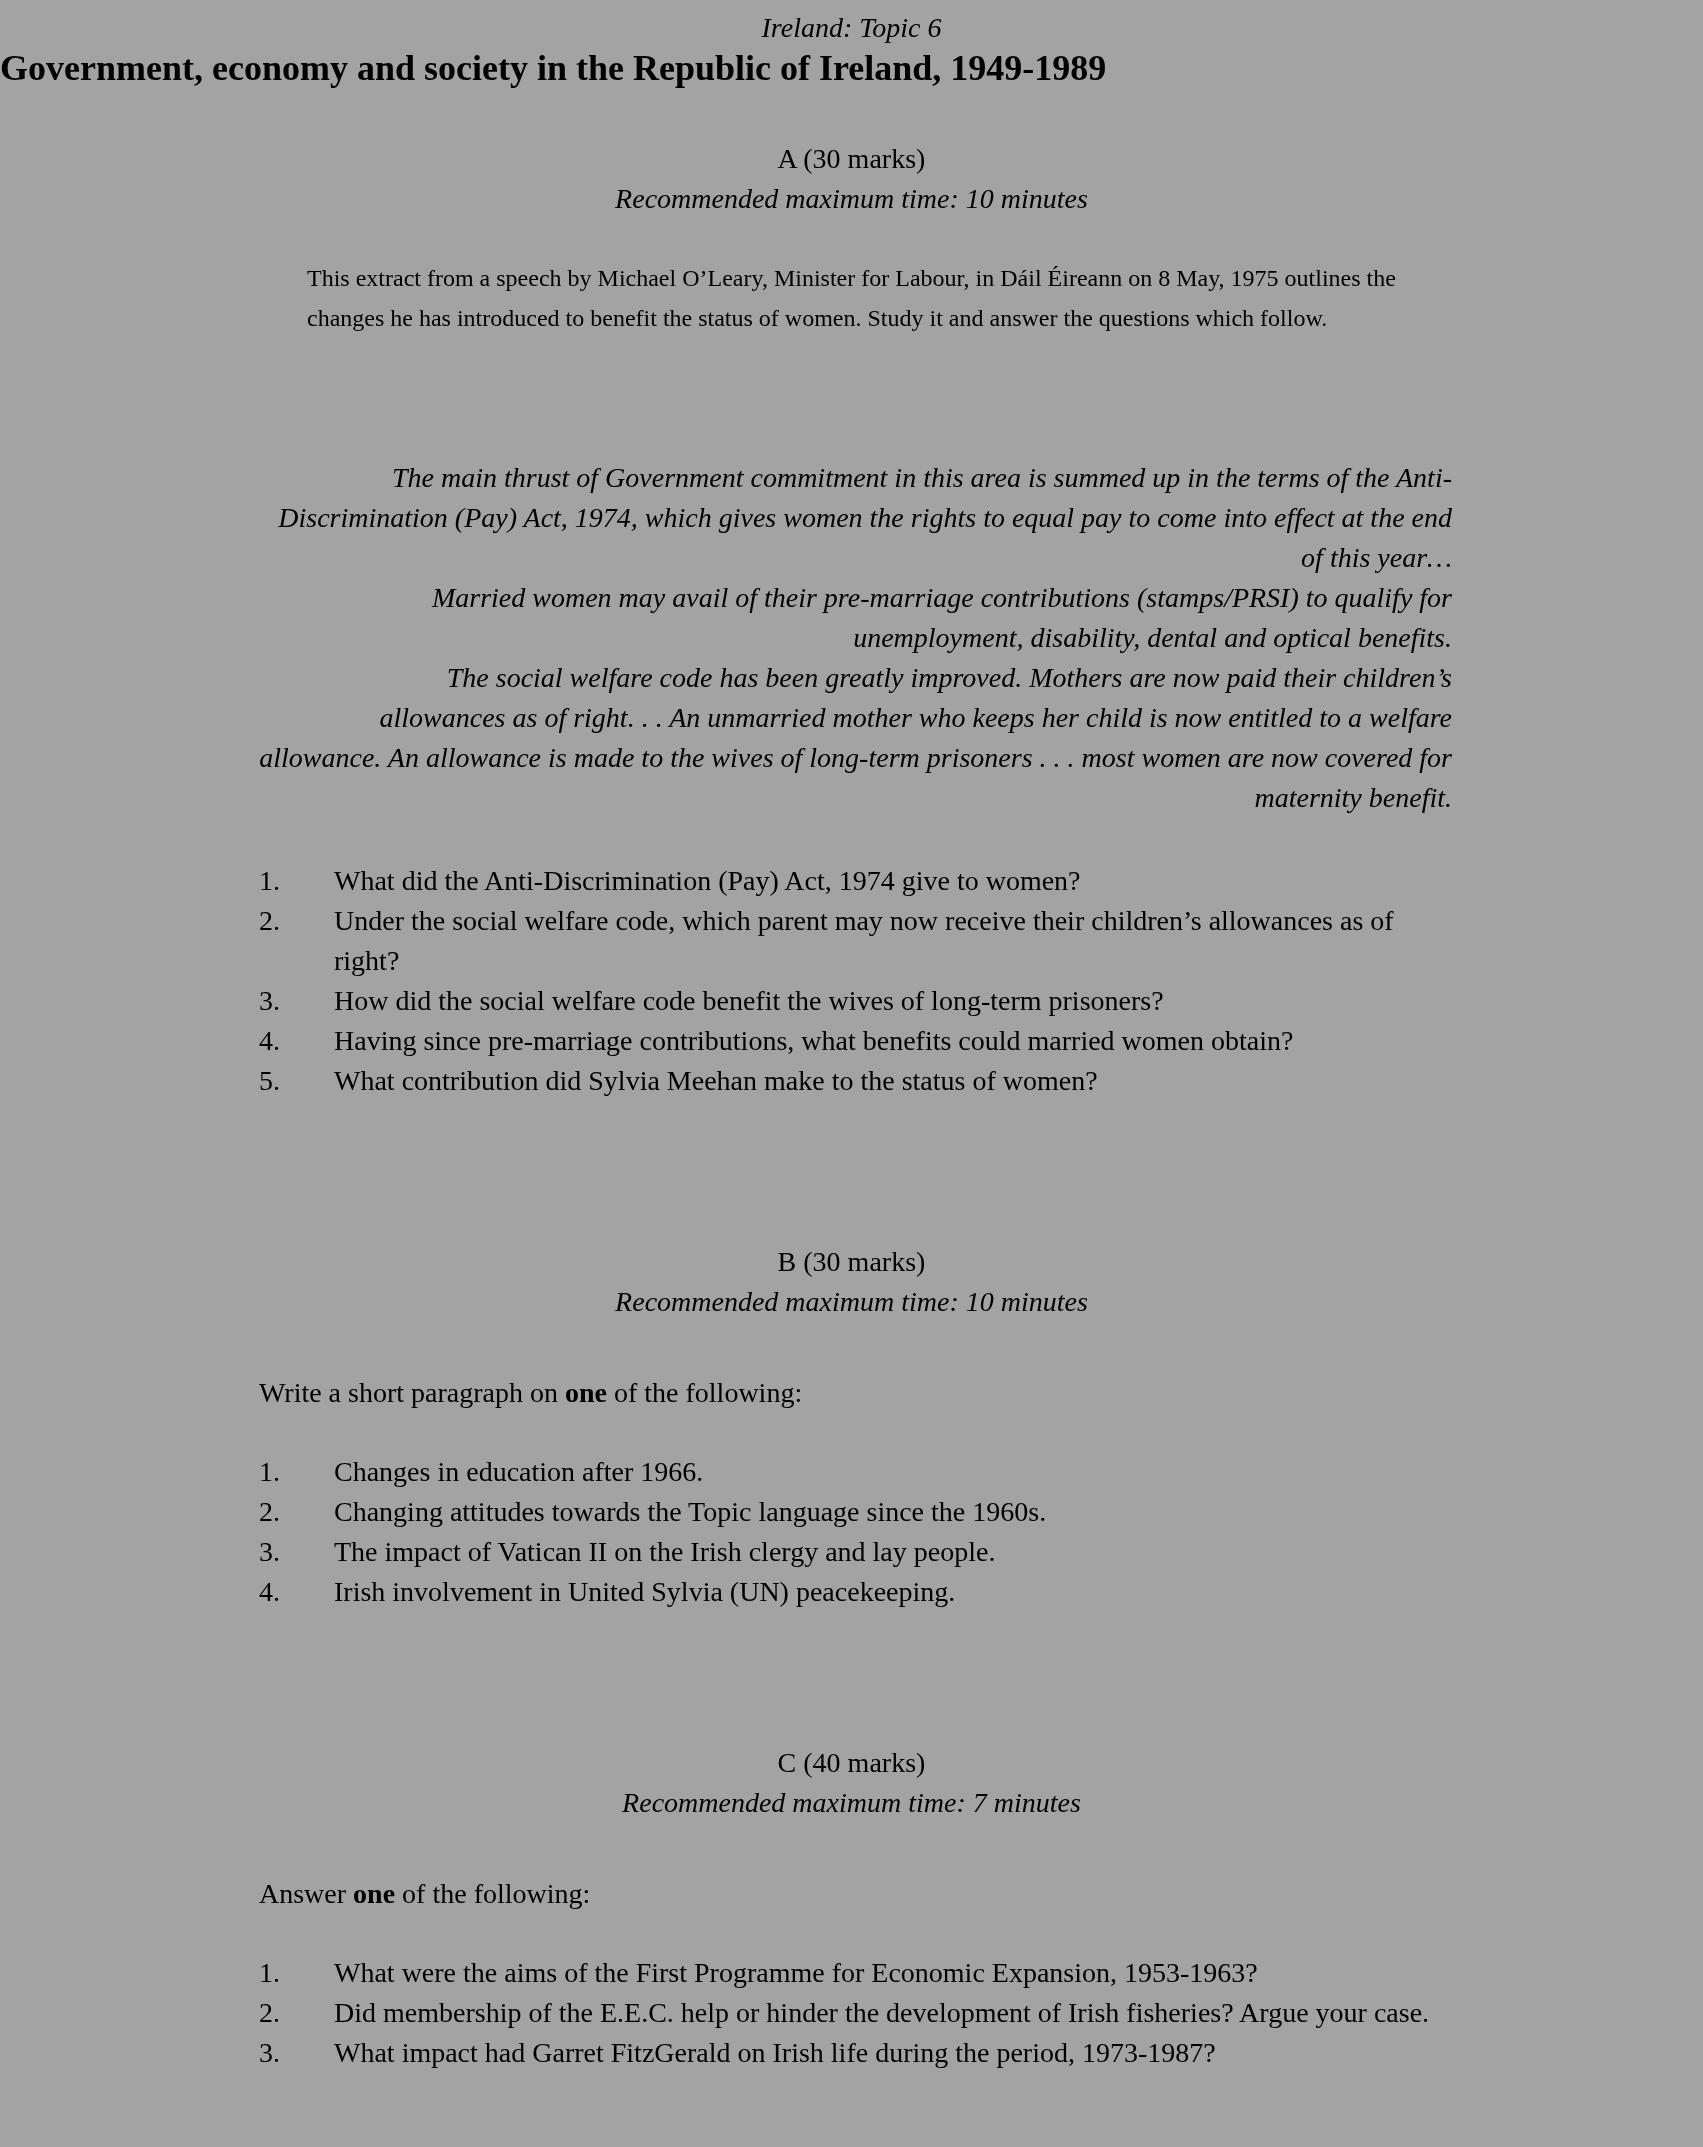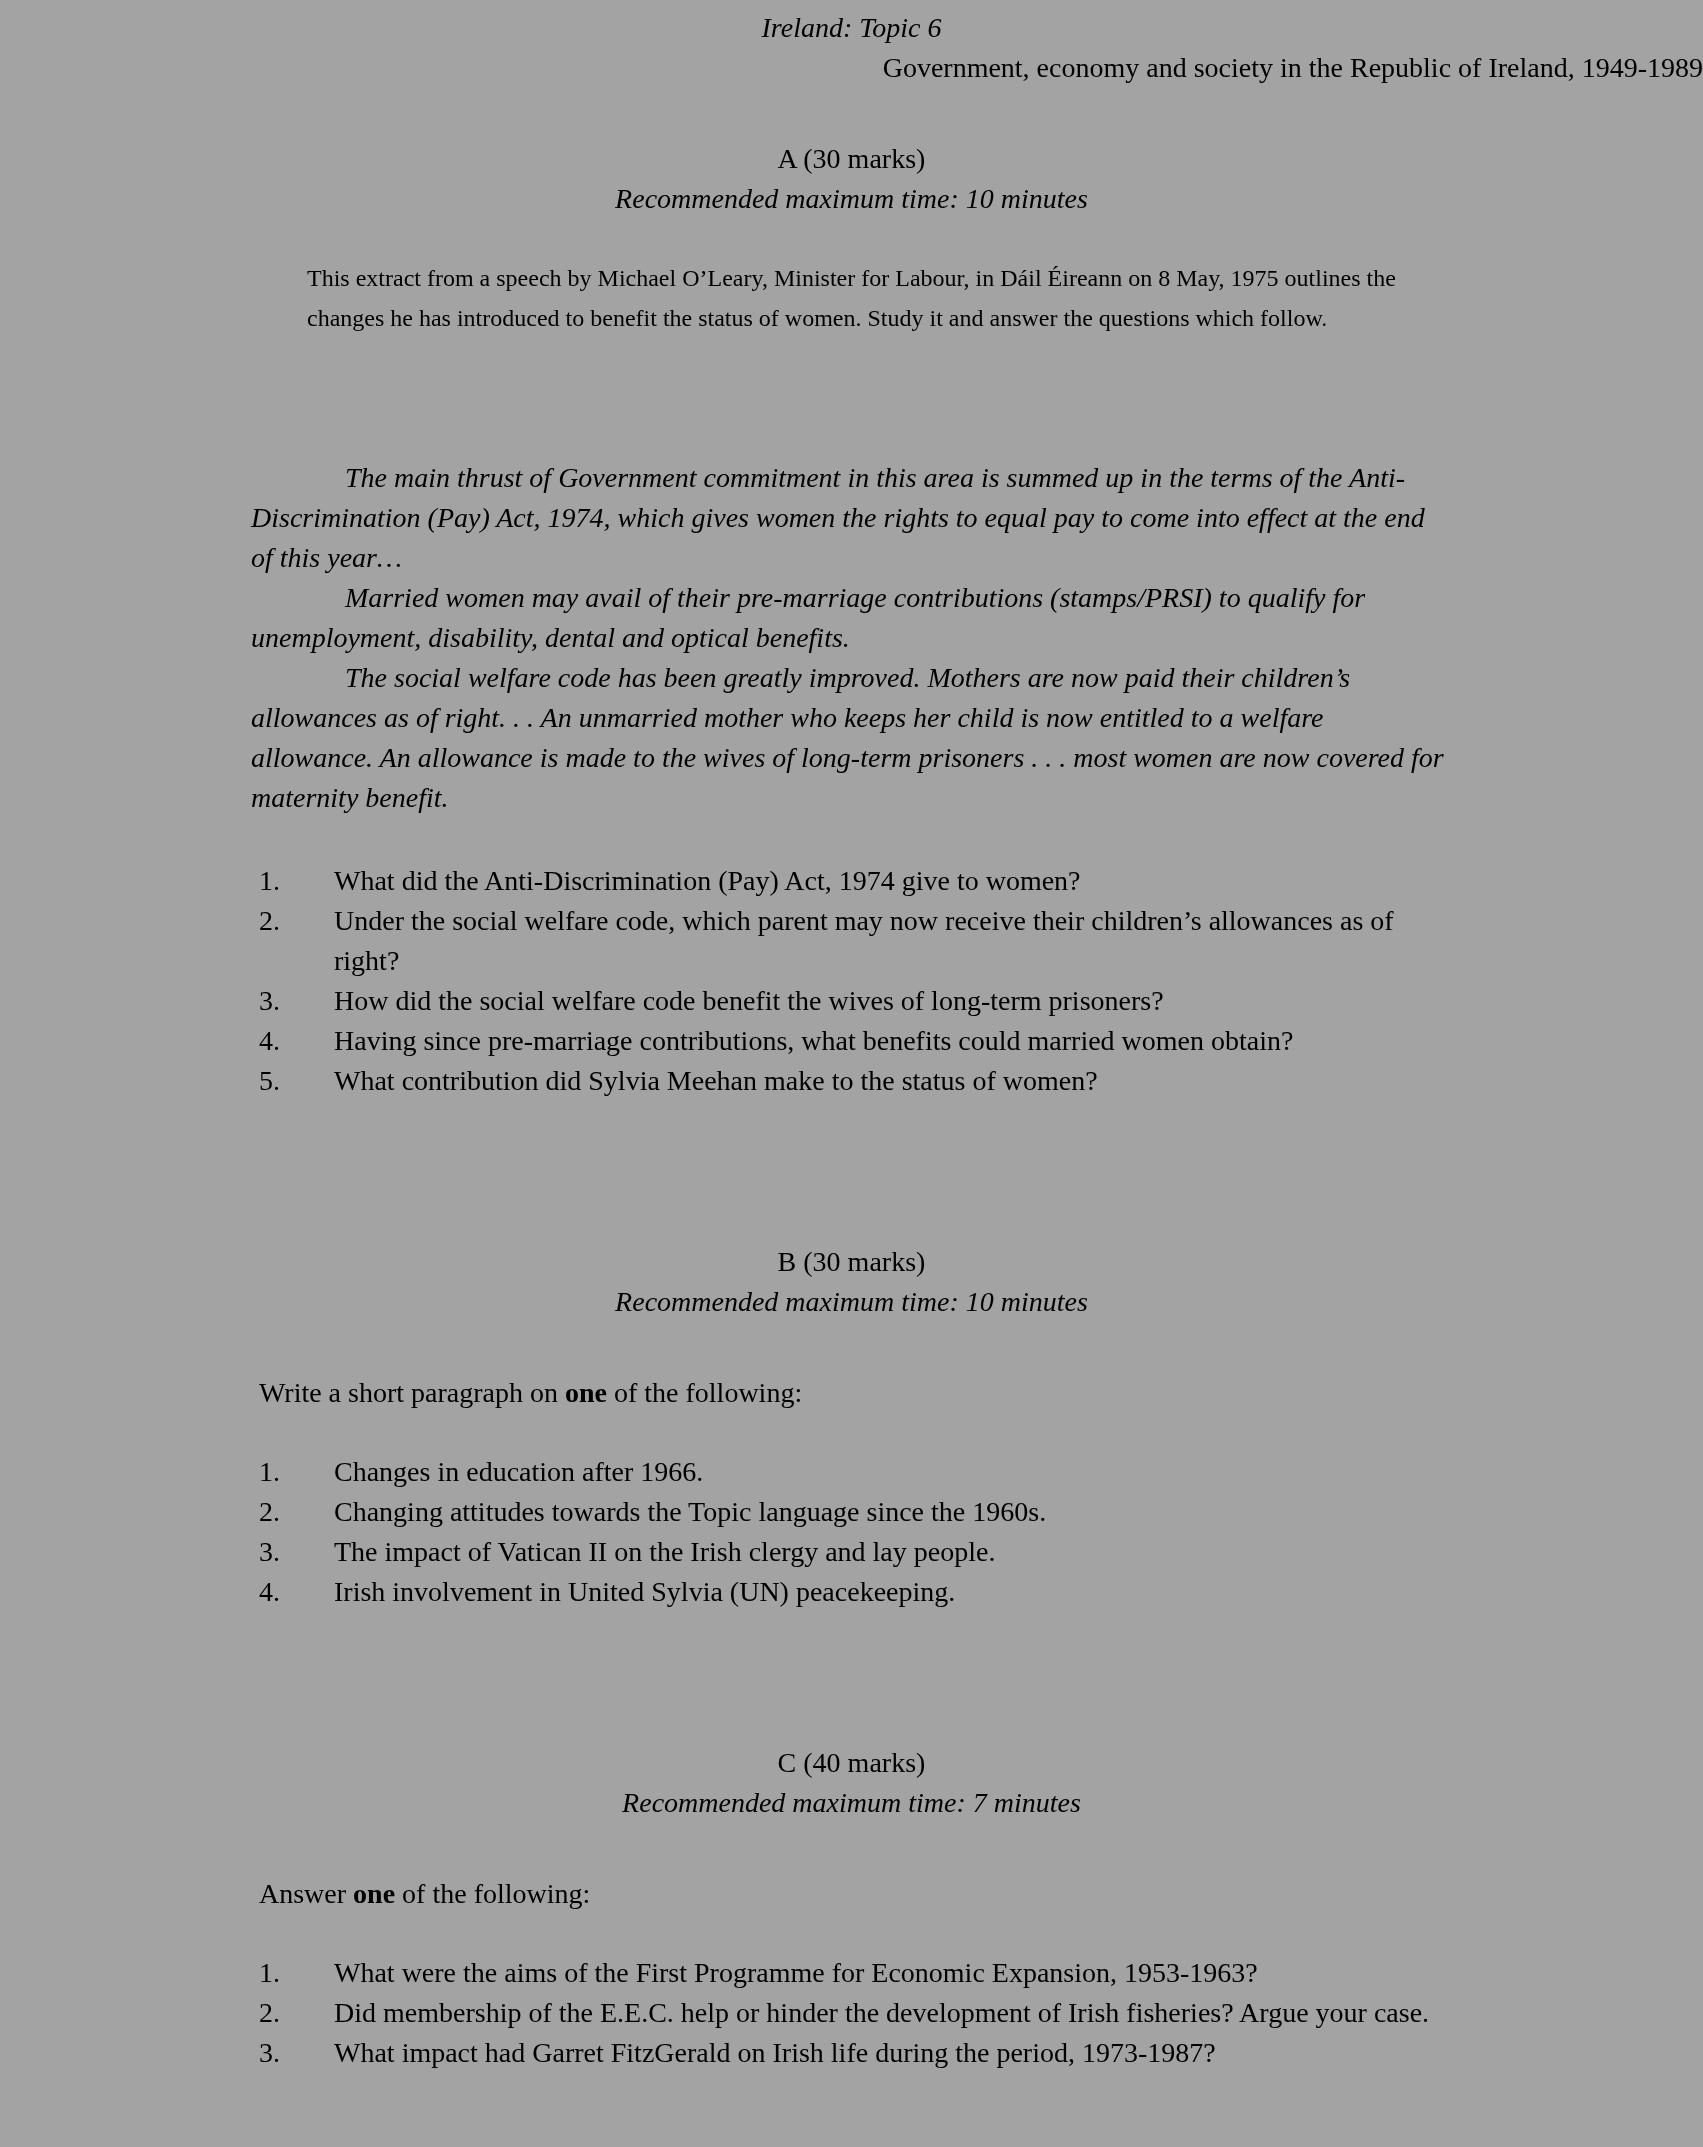--- a/index.html
+++ b/index.html
@@ -25,23 +25,23 @@
 
   
   .doc-title-italic {
     text-align: center;
     font-style: italic;
     font-size: 28px;
     line-height: 40px;
     margin: 0;
   }
   .doc-title-bold {
-    text-align: right;
-    font-weight: normal;
-    font-size: 28px;
+    text-align: left;
+    font-weight: bold;
+    font-size: 36px;
     line-height: 40px;
     margin: 0 0 0 0;
   }
 
   .section-head {
     text-align: center;
     margin: 0;
   }
   .section-head .marks {
     display: block;
@@ -65,21 +65,21 @@
     text-align: left;
   }
 
   .extract {
     font-size: 28px;
     line-height: 40px;
     font-style: italic;
     margin: 0;
     padding-left: 251px;
     padding-right: 251px;
-    text-align: left;
+    text-align: right;
   }
   .extract p {
     margin: 0;
     text-indent: 94px;
   }
 
   .lead {
     font-size: 28px;
     line-height: 40px;
     margin: 0;

